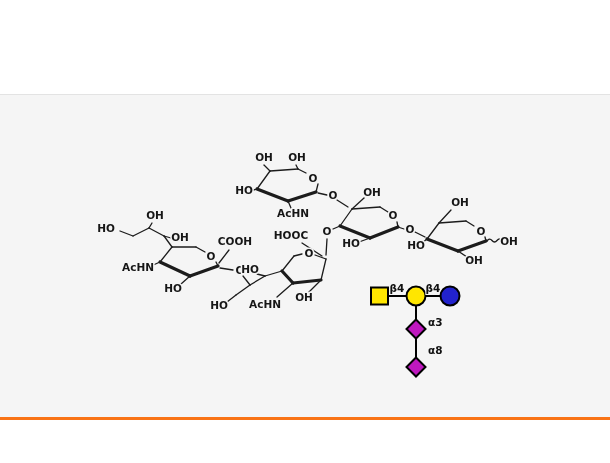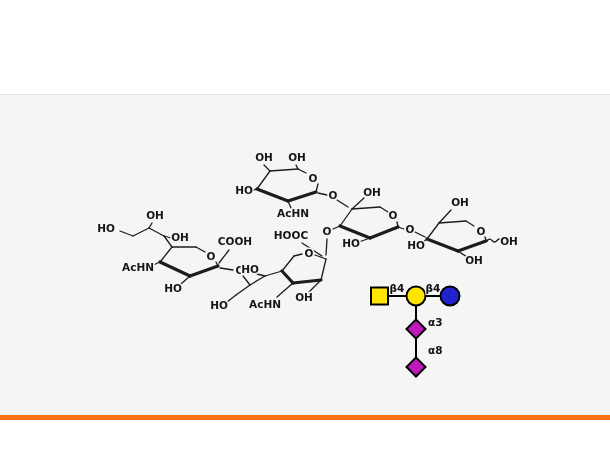--- a/index.html
+++ b/index.html
@@ -1,20 +1,20 @@
 <!DOCTYPE html>
 <html><head>
 <meta charset="utf-8">
 <style>
   * { margin:0; padding:0; box-sizing:border-box; }
   html,body { width:610px; height:463px; }
   body { background:#ffffff; font-family:"DejaVu Sans", sans-serif; overflow:hidden; }
   .page { position:relative; width:610px; height:463px; }
   .top-strip { height:95px; background:#ffffff; border-bottom:1px solid #e3e3e3; }
-  .panel { height:325px; background:#f5f5f5; border-bottom:5px solid #f97316; position:relative; }
+  .panel { height:325px; background:#f5f5f5; border-bottom:3px solid #f97316; position:relative; }
   .bottom-strip { height:42px; background:#ffffff; }
   svg { display:block; }
   svg text { font-family:"DejaVu Sans", sans-serif; }
   .atom { font-size:10.5px; font-weight:600; fill:#161616; text-anchor:middle;
           paint-order:stroke fill; stroke:#f5f5f5; stroke-width:3px; stroke-linejoin:round; }
   .linkage { font-size:10.5px; font-weight:600; fill:#111111;
              paint-order:stroke fill; stroke:#f5f5f5; stroke-width:2px; }
   .bond { stroke:#1c1c1c; stroke-width:1.3; fill:none; stroke-linecap:round; }
   .bond-bold { stroke:#1c1c1c; stroke-width:3.2; fill:none; stroke-linecap:round; }
   .snfg-shape { stroke:#000000; stroke-width:2; }

